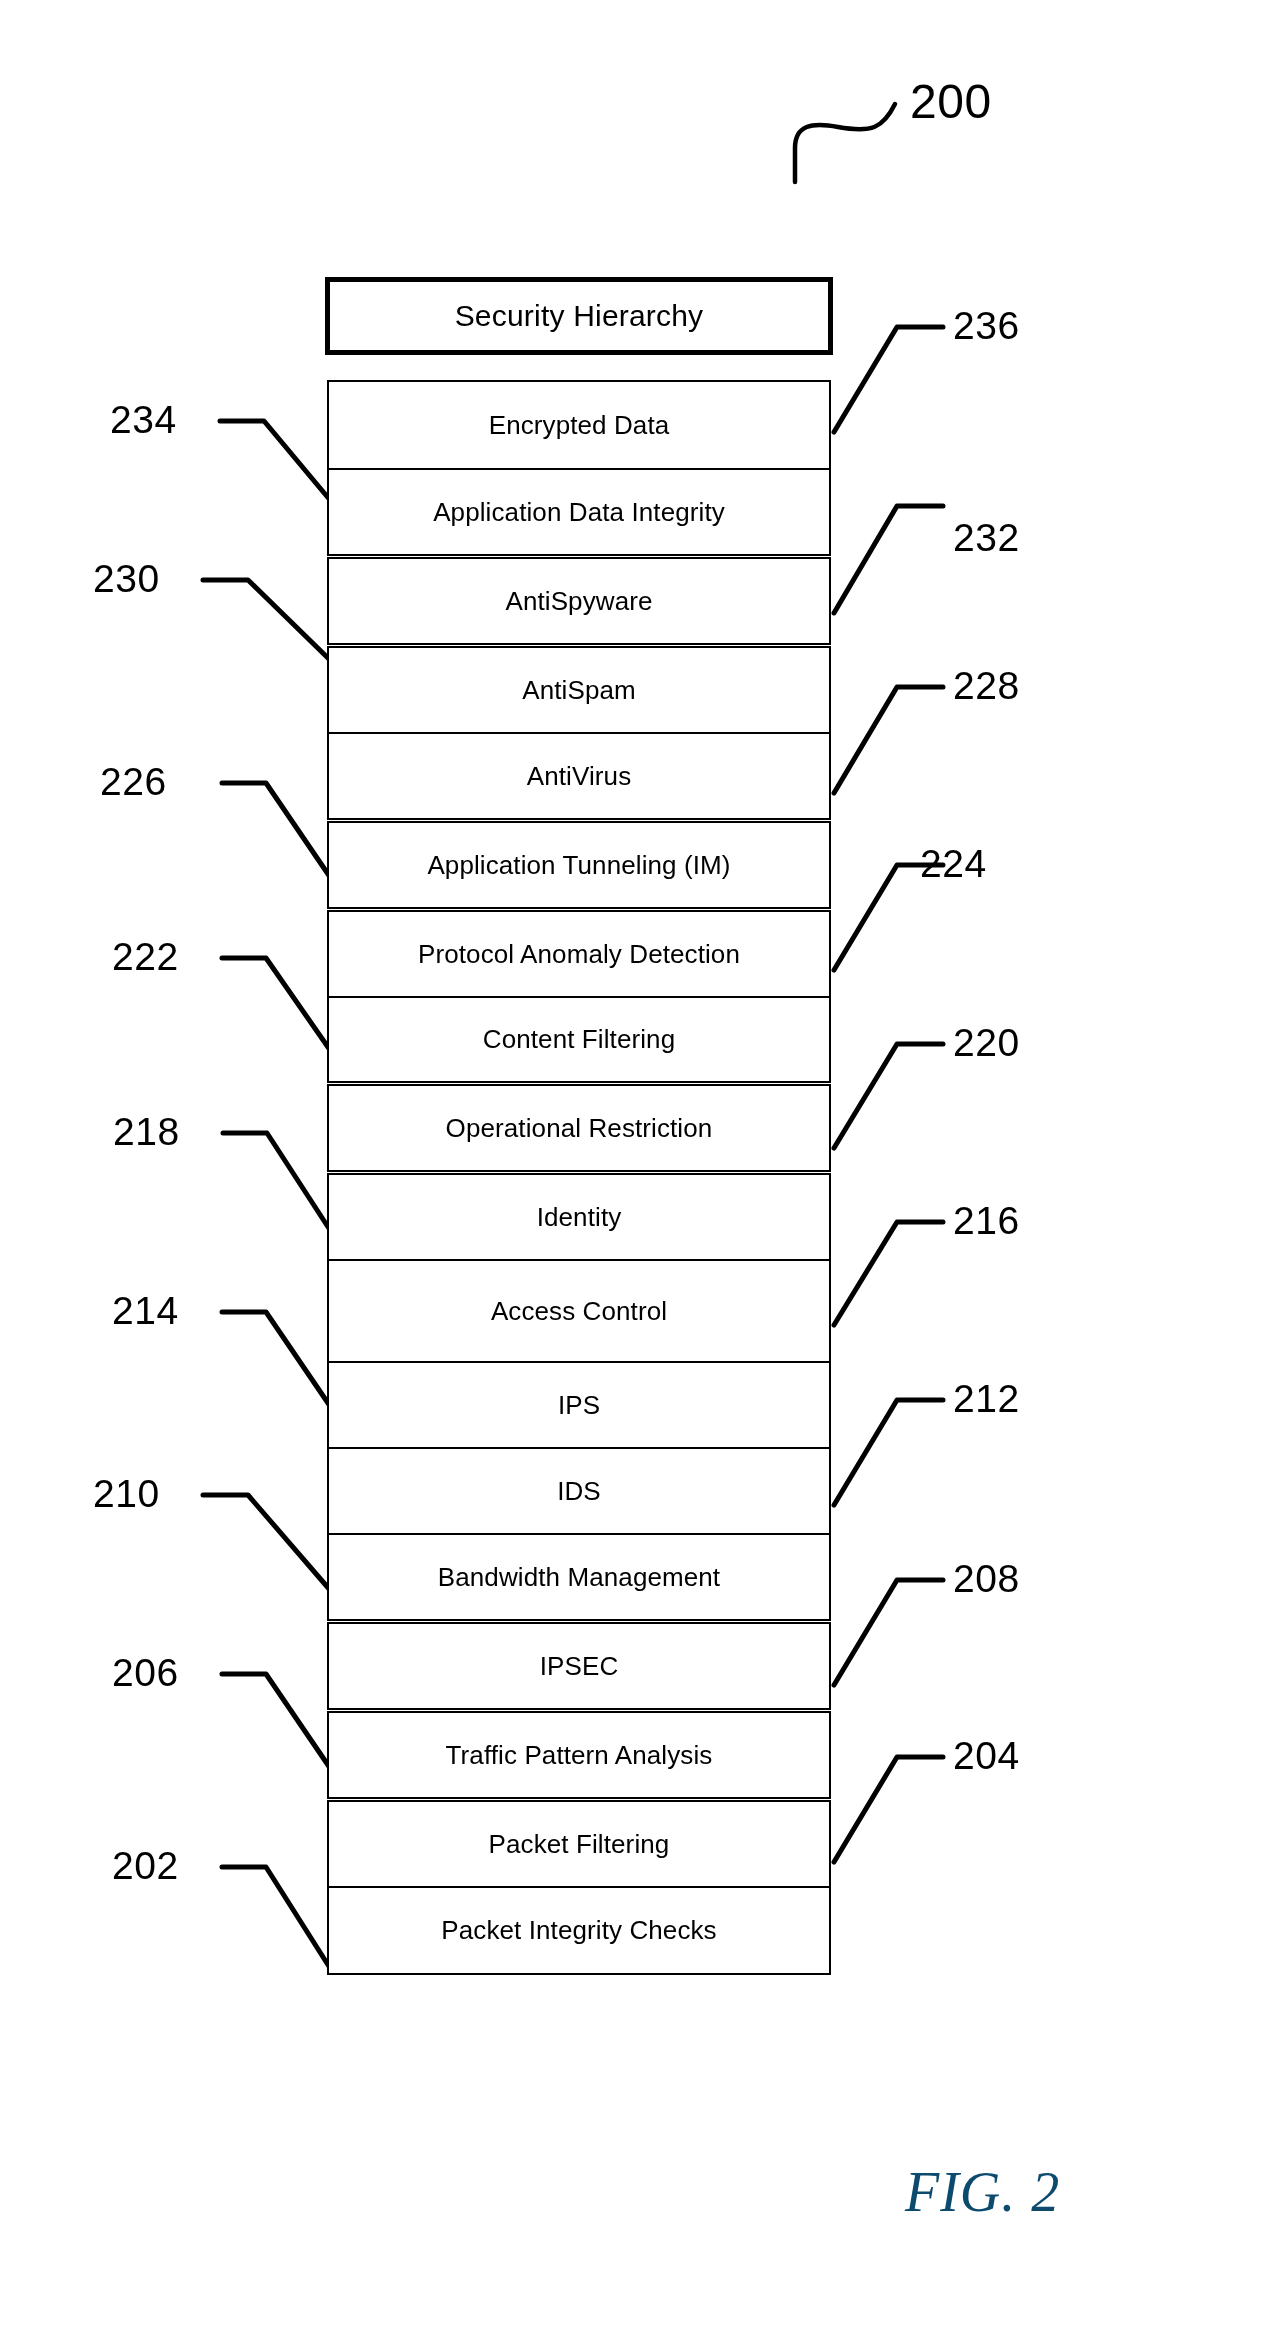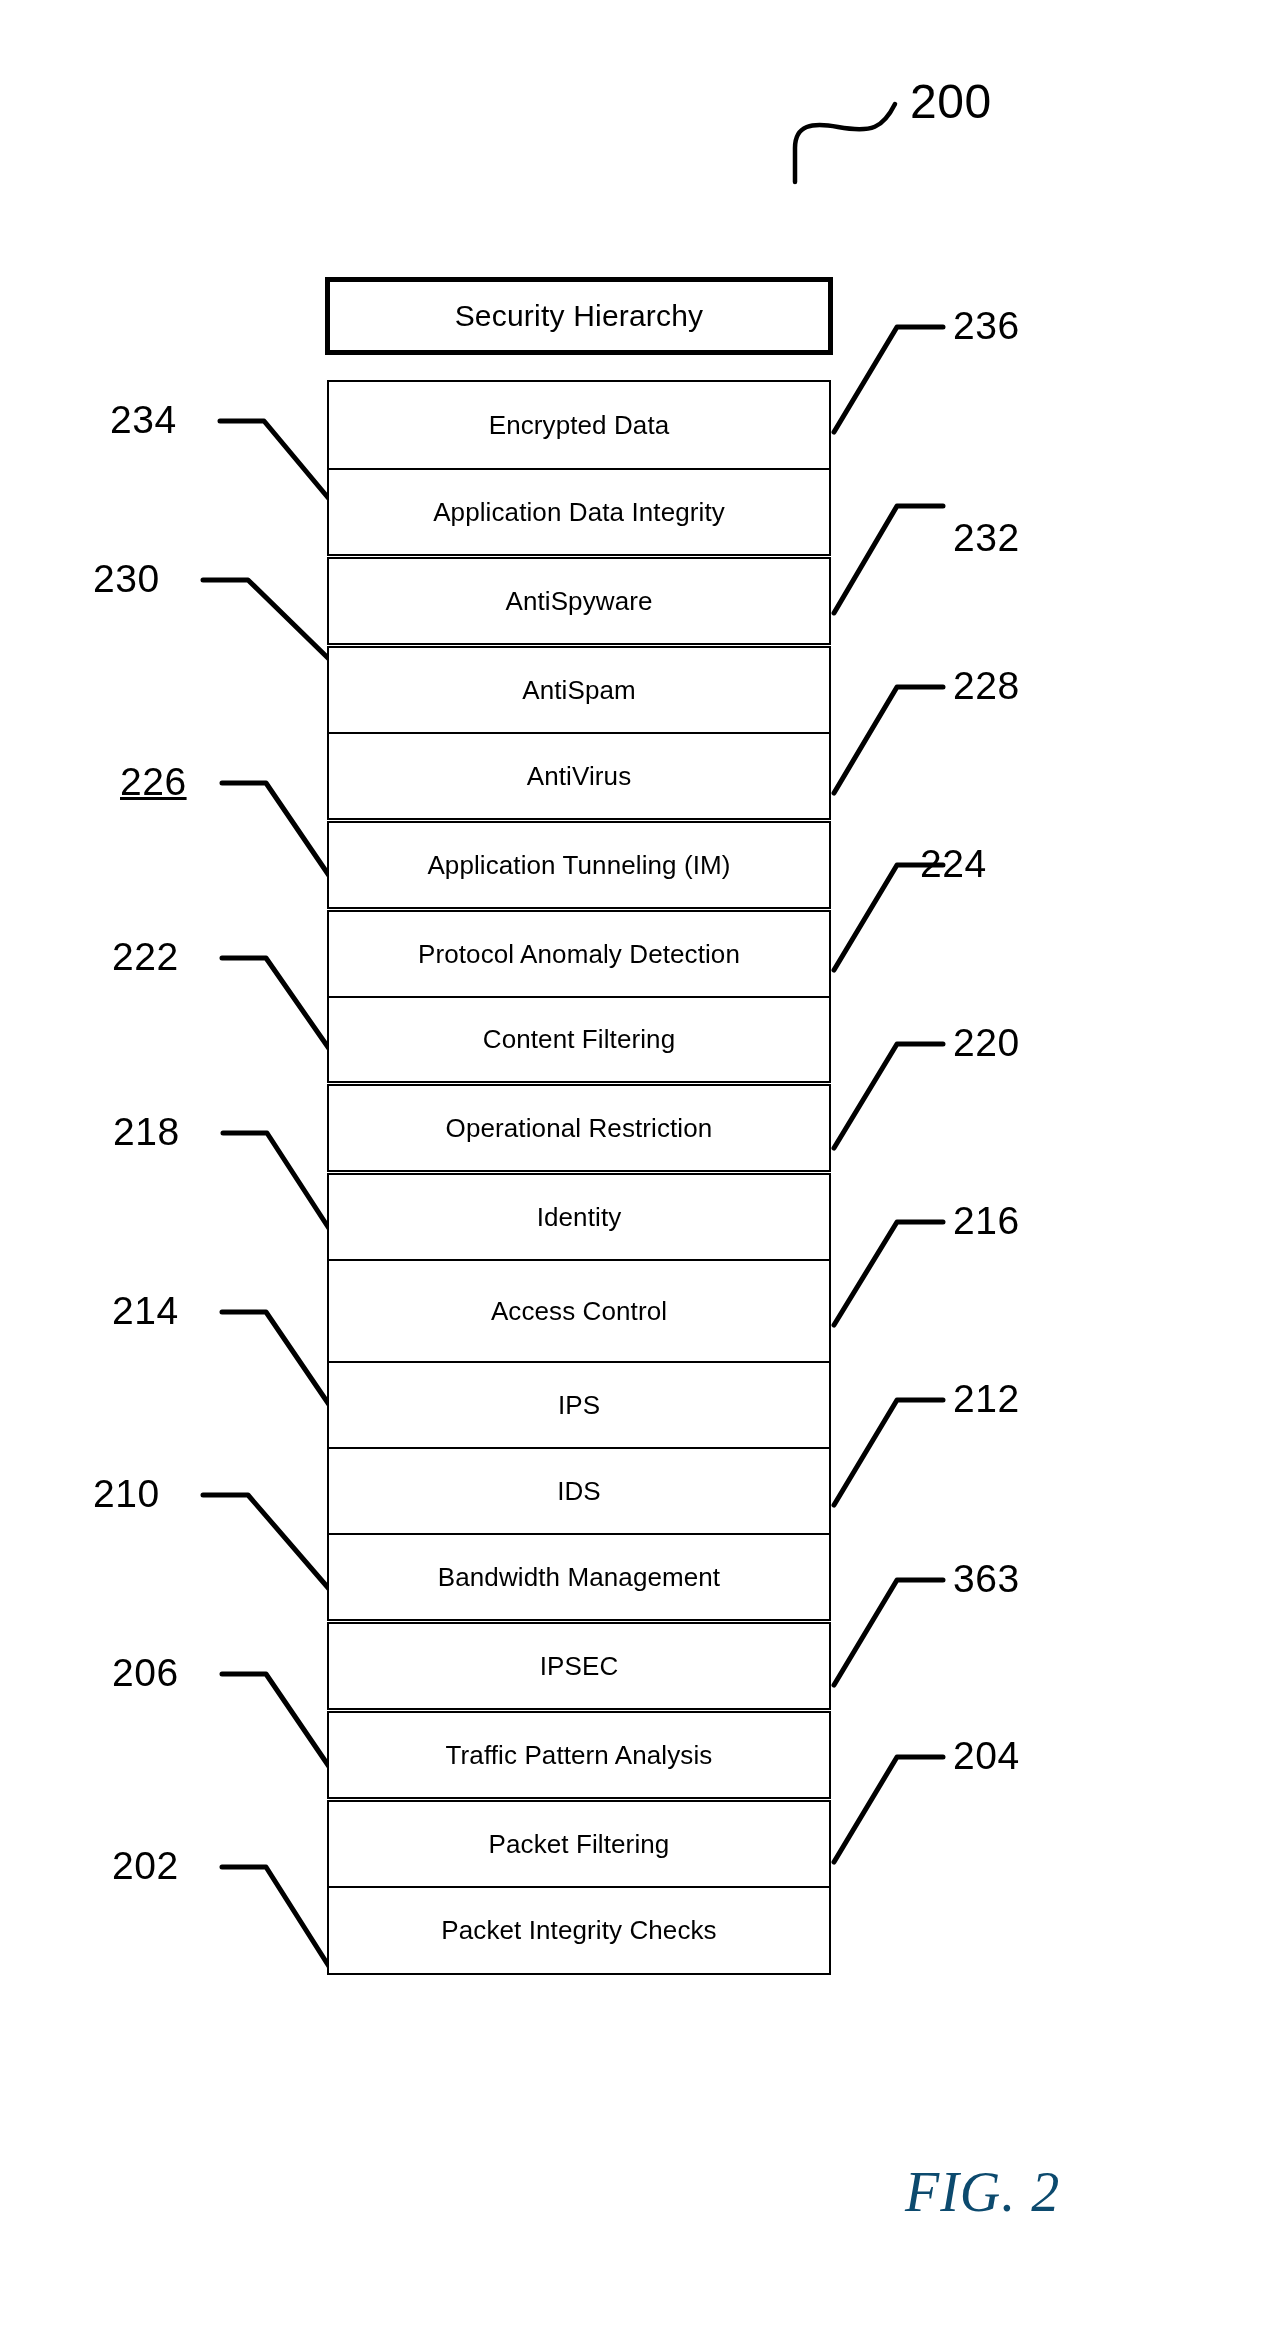--- a/index.html
+++ b/index.html
@@ -184,33 +184,33 @@
     <div class="layer-box" style="height:88px; margin-top:1px;">
       <span class="layer-label">Packet Filtering</span>
     </div>
     <div class="layer-box" style="height:89px; margin-top:-2px;">
       <span class="layer-label">Packet Integrity Checks</span>
     </div>
   </div>
 
   <div class="ref-num left" style="left:110px; top:400px; width:110px;">234</div>
   <div class="ref-num left" style="left:93px; top:559px; width:110px;">230</div>
-  <div class="ref-num left" style="left:120px; top:762px; width:110px;text-decoration:underline;">226</div>
+  <div class="ref-num left" style="left:100px; top:762px; width:110px;">226</div>
   <div class="ref-num left" style="left:112px; top:937px; width:110px;">222</div>
   <div class="ref-num left" style="left:113px; top:1112px; width:110px;">218</div>
   <div class="ref-num left" style="left:112px; top:1291px; width:110px;">214</div>
   <div class="ref-num left" style="left:93px; top:1474px; width:110px;">210</div>
   <div class="ref-num left" style="left:112px; top:1653px; width:110px;">206</div>
   <div class="ref-num left" style="left:112px; top:1846px; width:110px;">202</div>
 
   <div class="ref-num right" style="left:953px; top:306px;">236</div>
   <div class="ref-num right" style="left:953px; top:485px;margin-top:33px;">232</div>
   <div class="ref-num right" style="left:953px; top:666px;">228</div>
   <div class="ref-num right" style="left:920px; top:844px;">224</div>
   <div class="ref-num right" style="left:953px; top:1023px;">220</div>
   <div class="ref-num right" style="left:953px; top:1201px;">216</div>
   <div class="ref-num right" style="left:953px; top:1379px;">212</div>
-  <div class="ref-num right" style="left:953px; top:1559px;">363</div>
+  <div class="ref-num right" style="left:953px; top:1559px;">208</div>
   <div class="ref-num right" style="left:953px; top:1736px;">204</div>
 
   <div id="fig-caption">FIG. 2</div>
 
 </div>
 
 </body></html>

